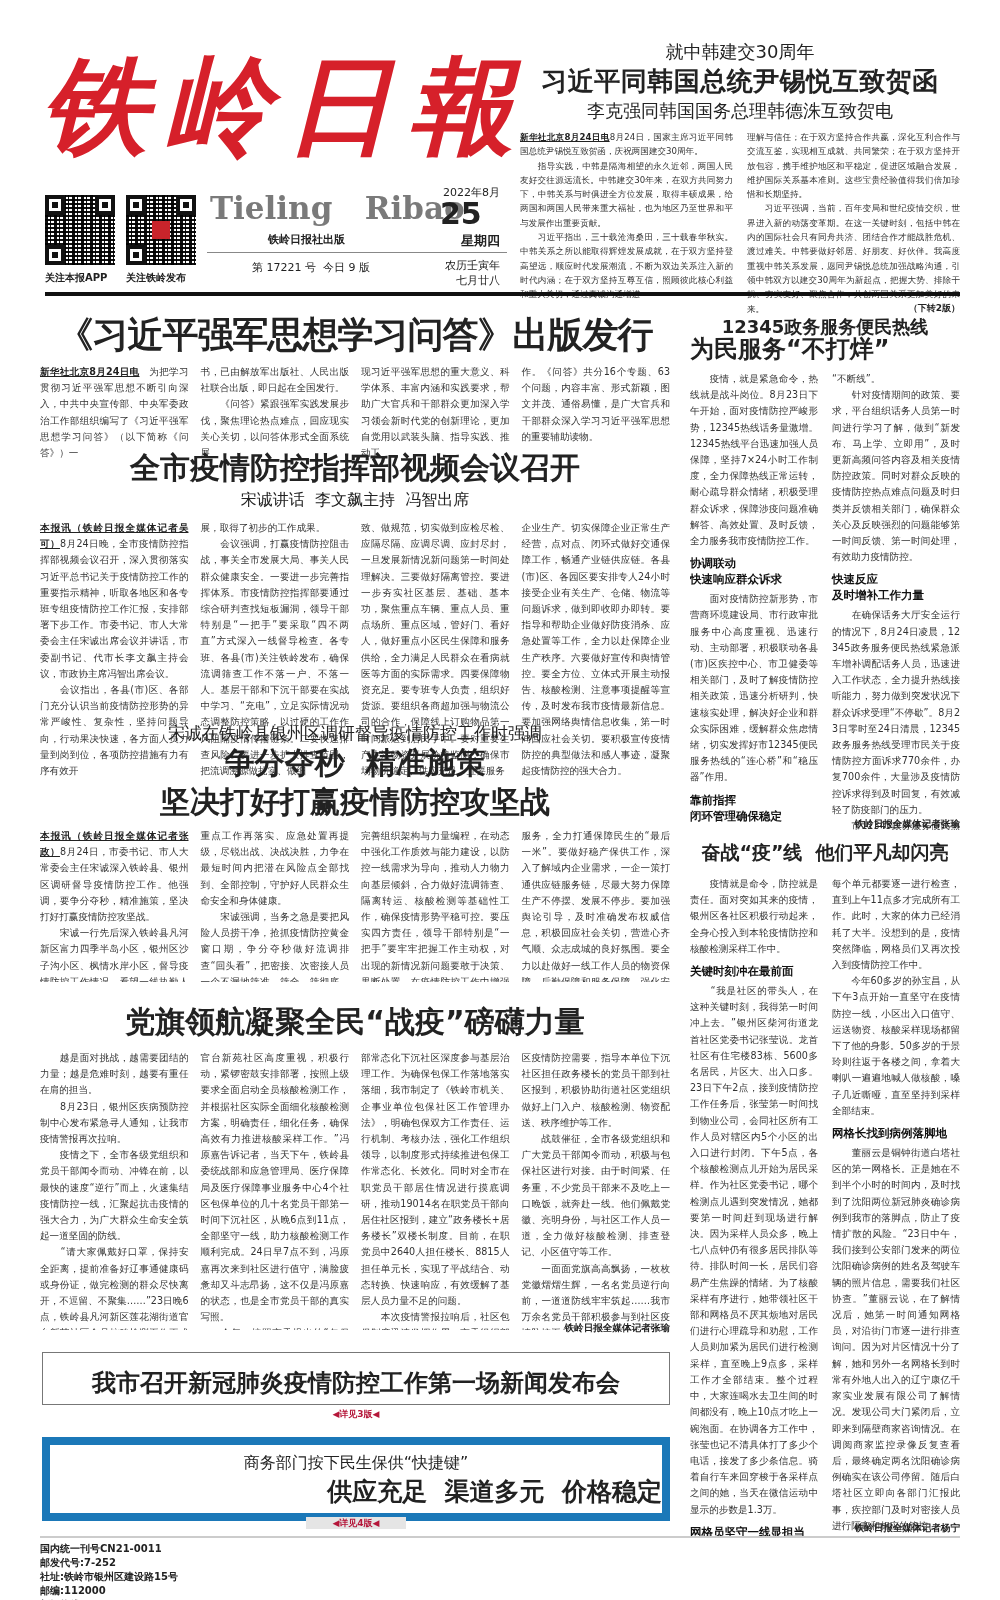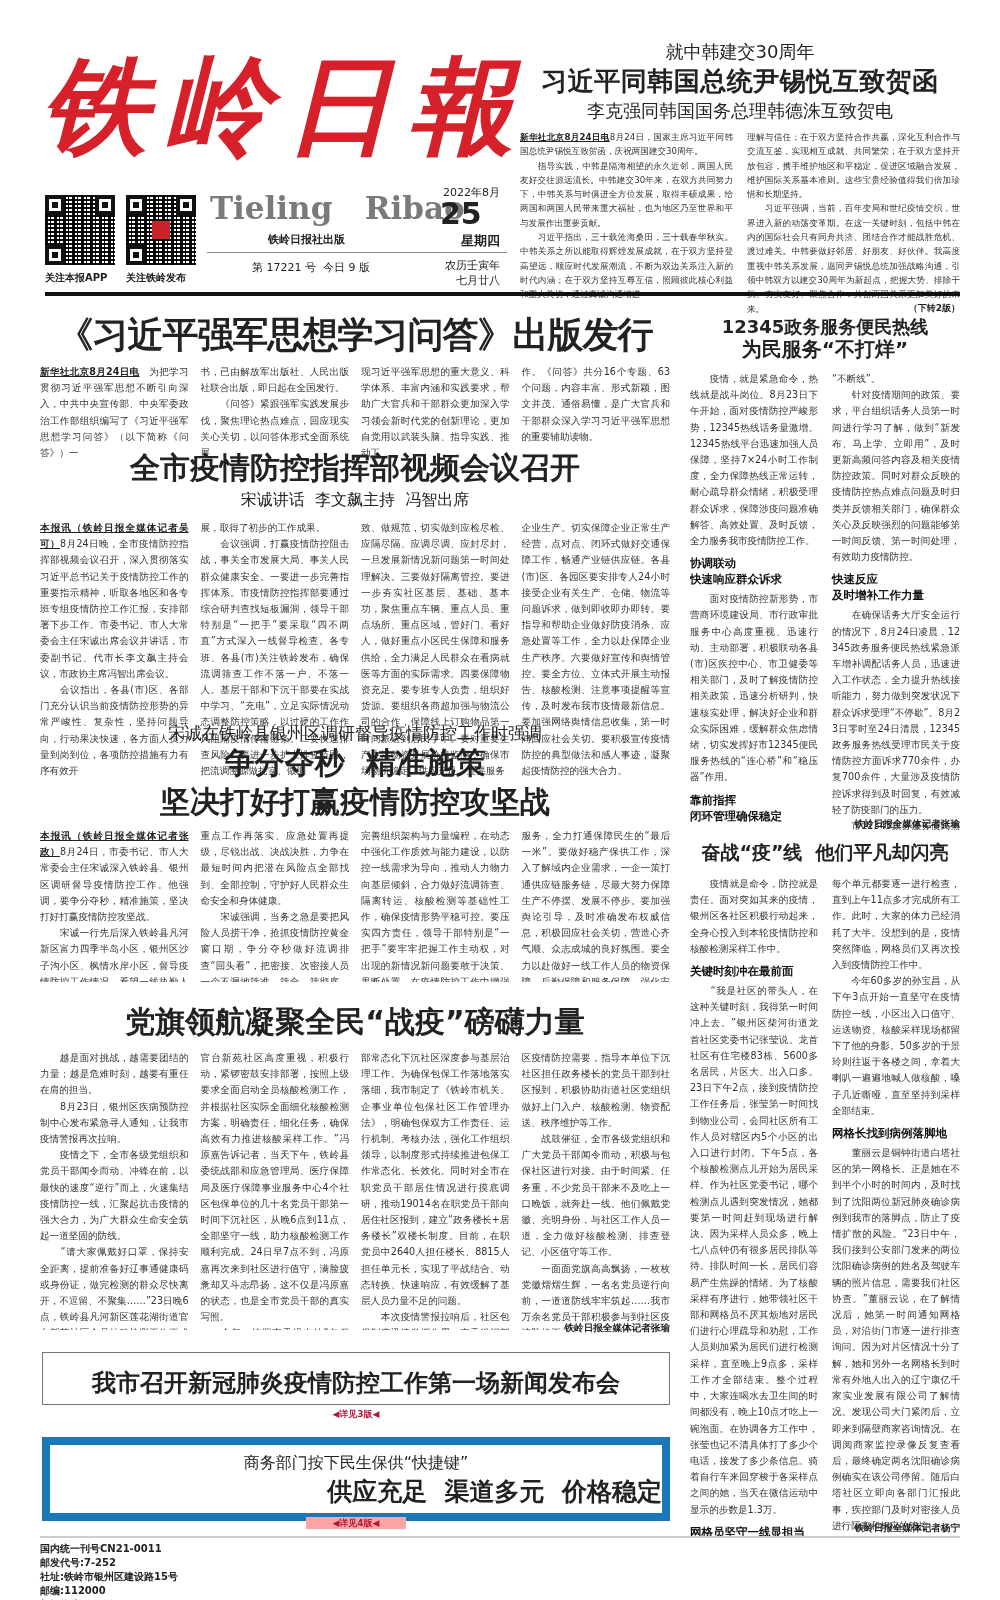--- a/index.html
+++ b/index.html
@@ -132,21 +132,21 @@
       <div class="body-text">区疫情防控需要，指导本单位下沉社区担任政务楼长的党员干部到社区报到，积极协助街道社区党组织做好上门入户、核酸检测、物资配送、秩序维护等工作。
 　　战鼓催征，全市各级党组织和广大党员干部闻令而动，积极与包保社区进行对接。由于时间紧、任务重，不少党员干部来不及吃上一口晚饭，就奔赴一线。他们佩戴党徽、亮明身份，与社区工作人员一道，全力做好核酸检测、排查登记、小区值守等工作。
 　　一面面党旗高高飘扬，一枚枚党徽熠熠生辉，一名名党员逆行向前，一道道防线牢牢筑起……我市万余名党员干部积极参与到社区疫情防控工作中，不论是核酸检测、政策宣传，还是物资配送、防控点值守，他们都尽己所能，凝聚起抗击疫情的强大合力。</div>
     </div>
   </div>
 </div>
 <div class="abs byline" style="left:540px;top:1322px;width:130px;">铁岭日报全媒体记者张瑜</div>
 
 <div class="abs" style="left:690px;top:315px;width:270px;height:515px;overflow:hidden;">
   <div style="font-size:18px;font-weight:bold;line-height:23px;text-align:center;">12345政务服务便民热线</div>
-  <div style="font-size:20px;font-weight:bold;line-height:23px;text-align:center;margin-bottom:10px;">为民服务“不打烊”</div>
+  <div style="font-size:24px;font-weight:bold;line-height:23px;text-align:left;margin-bottom:10px;">为民服务“不打烊”</div>
   <div class="cols2" style="column-gap:14px;">
     <div id="hotline-col1">
         <div class="body-text">　　疫情，就是紧急命令，热线就是战斗岗位。8月23日下午开始，面对疫情防控严峻形势，12345热线话务量激增。12345热线平台迅速加强人员保障，坚持7×24小时工作制度，全力保障热线正常运转，耐心疏导群众情绪，积极受理群众诉求，保障涉疫问题准确解答、高效处置、及时反馈，全力服务我市疫情防控工作。</div>
         <div class="sub-h">协调联动
 快速响应群众诉求</div>
         <div class="body-text">　　面对疫情防控新形势，市营商环境建设局、市行政审批服务中心高度重视、迅速行动、主动部署，积极联动各县(市)区疾控中心、市卫健委等相关部门，及时了解疫情防控相关政策，迅速分析研判，快速核实处理，解决好企业和群众实际困难，缓解群众焦虑情绪，切实发挥好市12345便民服务热线的“连心桥”和“稳压器”作用。</div>
         <div class="sub-h">靠前指挥
 闭环管理确保稳定</div>
         <div class="body-text">　　市12345政务服务便民热线第一时间组织热线工作人员迅速研判疫情发展趋势，实行统一闭环管理，要求全员核酸检测，实行“两点一线”工作模式，有效确保人员队伍安全稳定，保证疫情防控期间热线服务“不打烊”</div>
       </div>
@@ -184,21 +184,21 @@
 
 <div class="abs" style="left:42px;top:1352px;width:628px;height:53px;border:1px solid #777;">
   <div style="font-size:24px;font-weight:bold;line-height:60px;text-align:center;white-space:nowrap;">我市召开新冠肺炎疫情防控工作第一场新闻发布会</div>
 </div>
 <div class="abs" style="left:316px;top:1408px;width:80px;text-align:center;font-size:9px;color:#b5173a;background:#fff;font-weight:bold;">◀详见3版◀</div>
 
 <div class="abs blue-box" style="left:42px;top:1437px;width:628px;height:84px;">
   <div style="font-size:16px;text-align:center;line-height:24px;margin-top:6px;">商务部门按下民生保供“快捷键”</div>
   <div style="font-size:25px;font-weight:bold;text-align:right;line-height:34px;white-space:pre;">供应充足  渠道多元  价格稳定</div>
 </div>
-<div class="abs" style="left:306px;top:1517px;width:100px;height:12px;text-align:center;font-size:9px;line-height:12px;color:#b5173a;background:#fca5a5;font-weight:bold;">◀详见4版◀</div>
+<div class="abs" style="left:306px;top:1517px;width:100px;height:12px;text-align:center;font-size:9px;line-height:12px;color:#b5173a;background:#e5e5e5;font-weight:bold;">◀详见4版◀</div>
 
 <div class="abs" style="left:40px;top:1536px;width:920px;height:2px;background:#ccc;"></div>
 <div class="abs" style="left:40px;top:1542px;width:920px;display:flex;justify-content:space-between;font-size:10px;font-weight:bold;flex-direction:column;">
   <span>国内统一刊号CN21-0011</span>
   <span>邮发代号:7-252</span>
   <span>社址:铁岭市银州区建设路15号</span>
   <span>邮编:112000</span>
   <span>新闻热线:74570110</span>
   <span>广告热线:74576777</span>
 </div>

